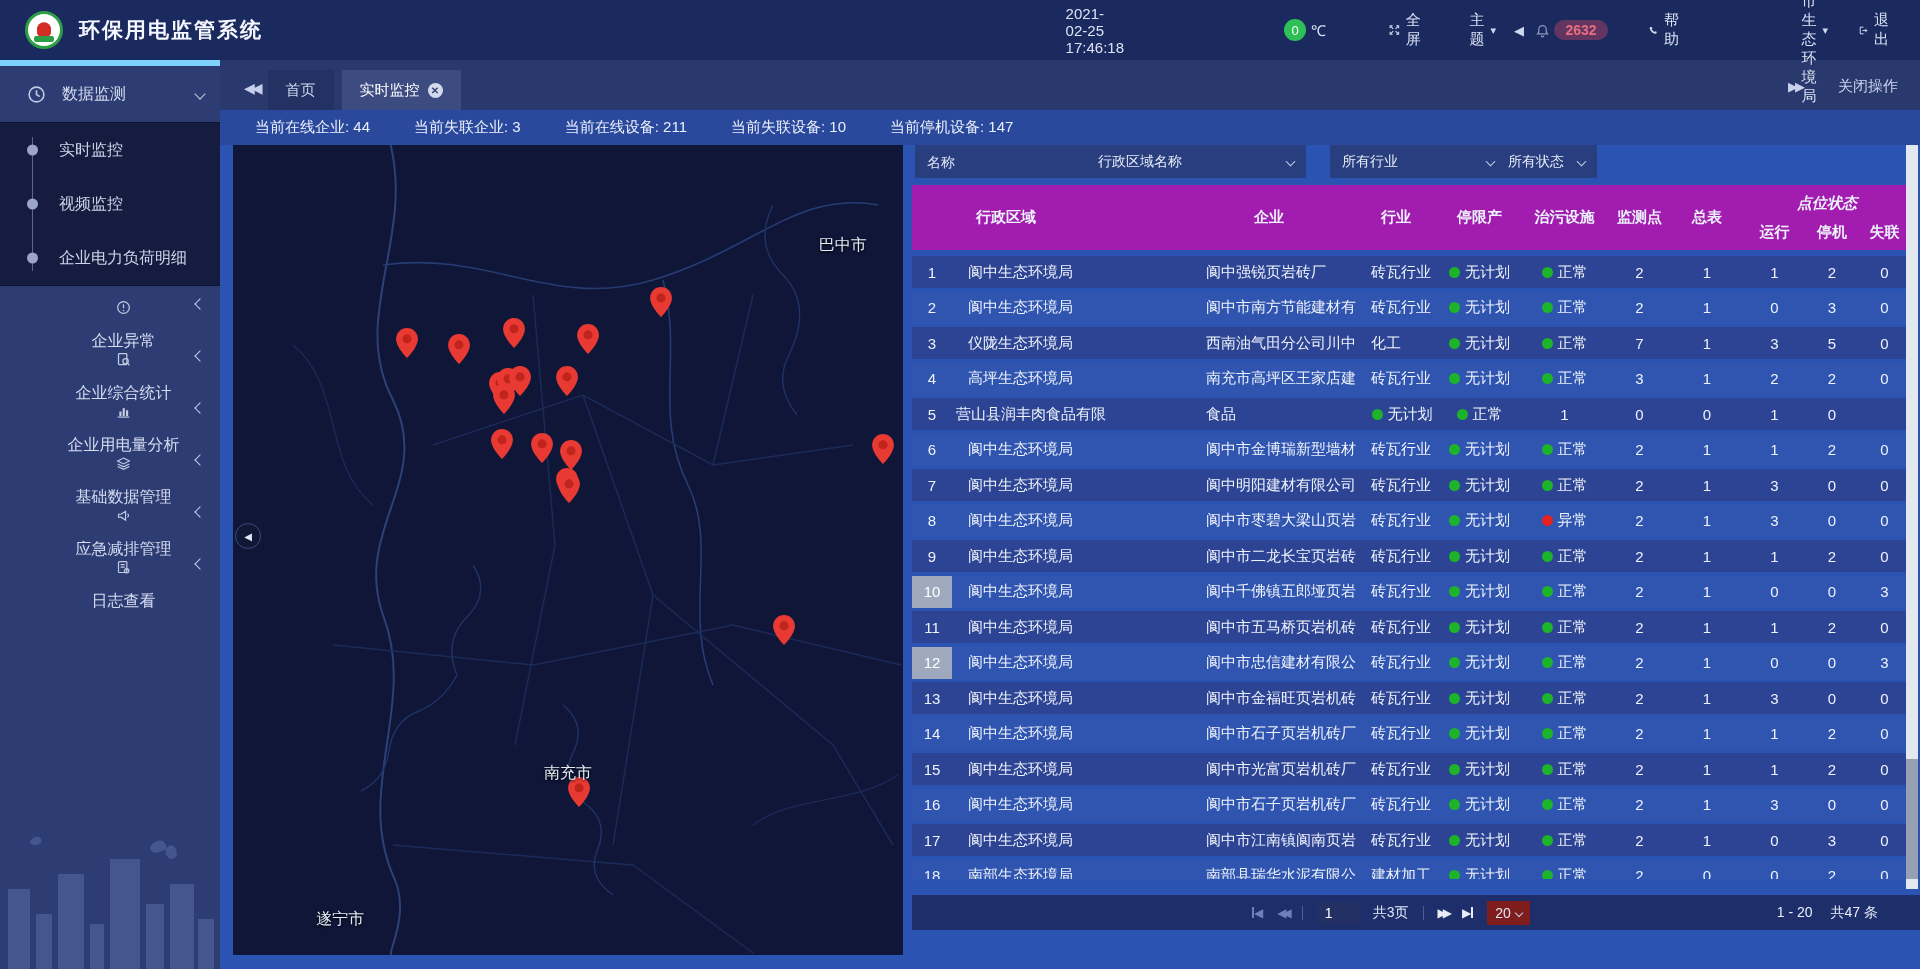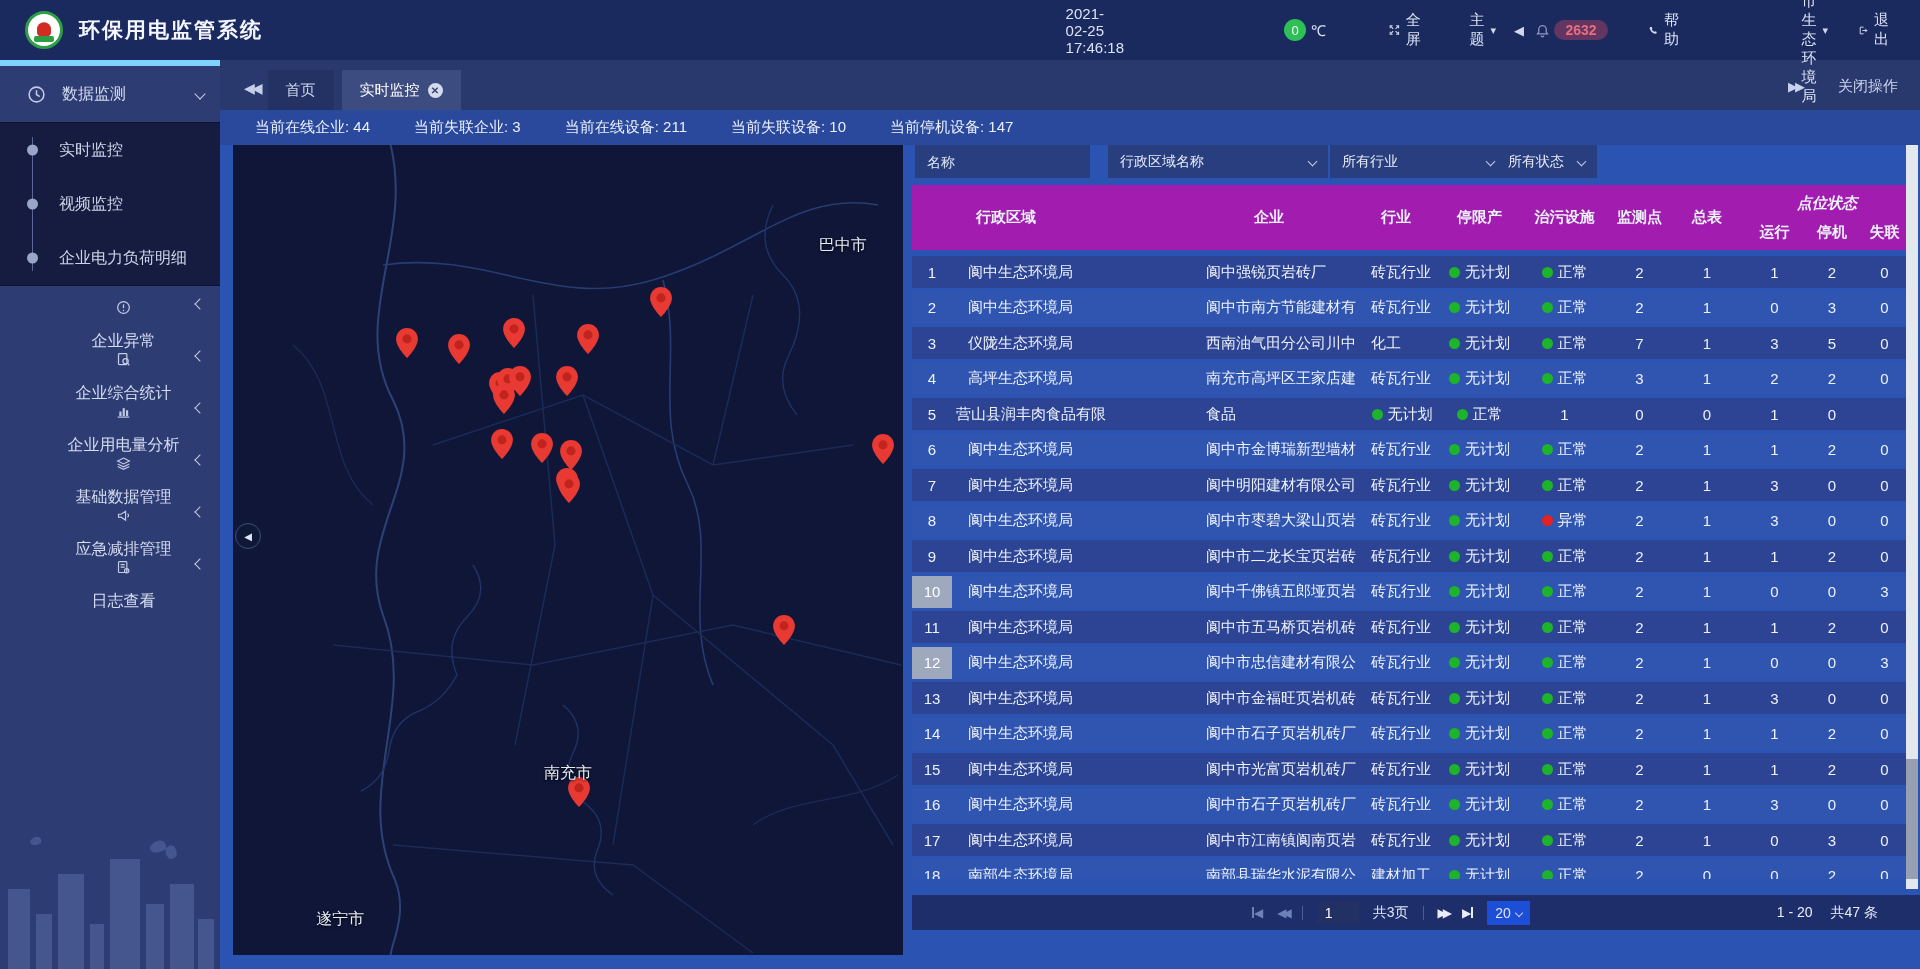--- a/index.html
+++ b/index.html
@@ -65,21 +65,21 @@
   .citylbl { position:absolute; transform:translate(-50%,-50%); font-size:16px; color:#e6ebf7; text-shadow:0 1px 3px #000; white-space:nowrap; }
   .pin { position:absolute; width:22px; height:30px; transform:translate(-50%,-100%); }
   .map-toggle { position:absolute; left:2px; top:378px; width:26px; height:26px; border-radius:50%; background:rgba(16,24,52,.9); border:1px solid #3a4a7f; color:#dfe5f5; font-size:10px; display:flex; align-items:center; justify-content:center; cursor:pointer; z-index:5; }
 
   
   .panel { position:absolute; left:692px; top:0; width:1008px; height:824px; }
   .filters { position:absolute; left:0; top:0; height:33px; width:100%; }
   .fbox { position:absolute; top:0; height:33px; background:#283e7e; color:#e6ebf8; font-size:14px; display:flex; align-items:center; padding:0 12px; cursor:pointer; }
   .fbox .chev { position:absolute; right:12px; width:7px; height:7px; }
   .f-name { left:3px; width:175px; }
-  .f-region { left:196px; width:220px; }
+  .f-region { left:174px; width:220px; }
   .f-industry { left:418px; width:176px; }
   .f-status { left:584px; width:101px; }
   input.flt { background:transparent; border:none; outline:none; color:#e6ebf8; font-size:14px; width:100%; font-family:inherit; }
   input.flt::placeholder { color:#dfe5f4; opacity:1; }
 
   .gridcols { display:grid; grid-template-columns:40px 250px 165px 70px 85px 85px 65px 70px 65px 50px 55px; }
   .thead { position:absolute; left:0; top:40px; width:995px; height:65px; background:#a21caf; grid-template-rows:30px 35px; font-size:15px; color:#eef2fc; font-weight:bold; }
   .hc { display:flex; align-items:center; justify-content:center; grid-row:1/3; }
   .hc.l { justify-content:flex-start; }
   .h-pointstatus { grid-column:9/12; grid-row:1; font-style:italic; display:flex; align-items:flex-end; justify-content:center; padding-bottom:2px; }
@@ -102,21 +102,21 @@
   .sbar .thumb { position:absolute; left:0; width:12px; top:614px; height:120px; background:#97a0b2; }
 
   .pager { position:absolute; left:0; top:750px; width:1008px; height:35px; background:#1e2e6b; display:flex; align-items:center; font-size:14px; color:#dfe6f6; }
   .pgl { display:flex; align-items:center; gap:14px; margin-left:340px; }
   .pgi { color:#6d80b8; font-size:12px; display:flex; align-items:center; cursor:pointer; }
   .pgi.on { color:#e8edf8; }
   .pgi .vb { display:inline-block; width:2px; height:11px; background:currentColor; }
   .pgi .tri { letter-spacing:-4px; }
   .pdiv { width:1px; height:14px; background:#4a5c9c; }
   .pginput { width:42px; height:22px; background:#223064; border:none; color:#fff; font-size:14px; padding-left:8px; font-family:inherit; }
-  .psize { height:24px; background:#1d4ed8; display:flex; align-items:center; padding:0 8px; gap:5px; cursor:pointer; }
+  .psize { height:24px; background:#7f1d1d; display:flex; align-items:center; padding:0 8px; gap:5px; cursor:pointer; }
   .pgr { position:absolute; right:42px; display:flex; gap:18px; color:#e8edf8; }
 </style>
 </head>
 <body>
 
 <div class="tophdr">
   <div class="logo">
       <i></i>
       <u></u>
     </div>

